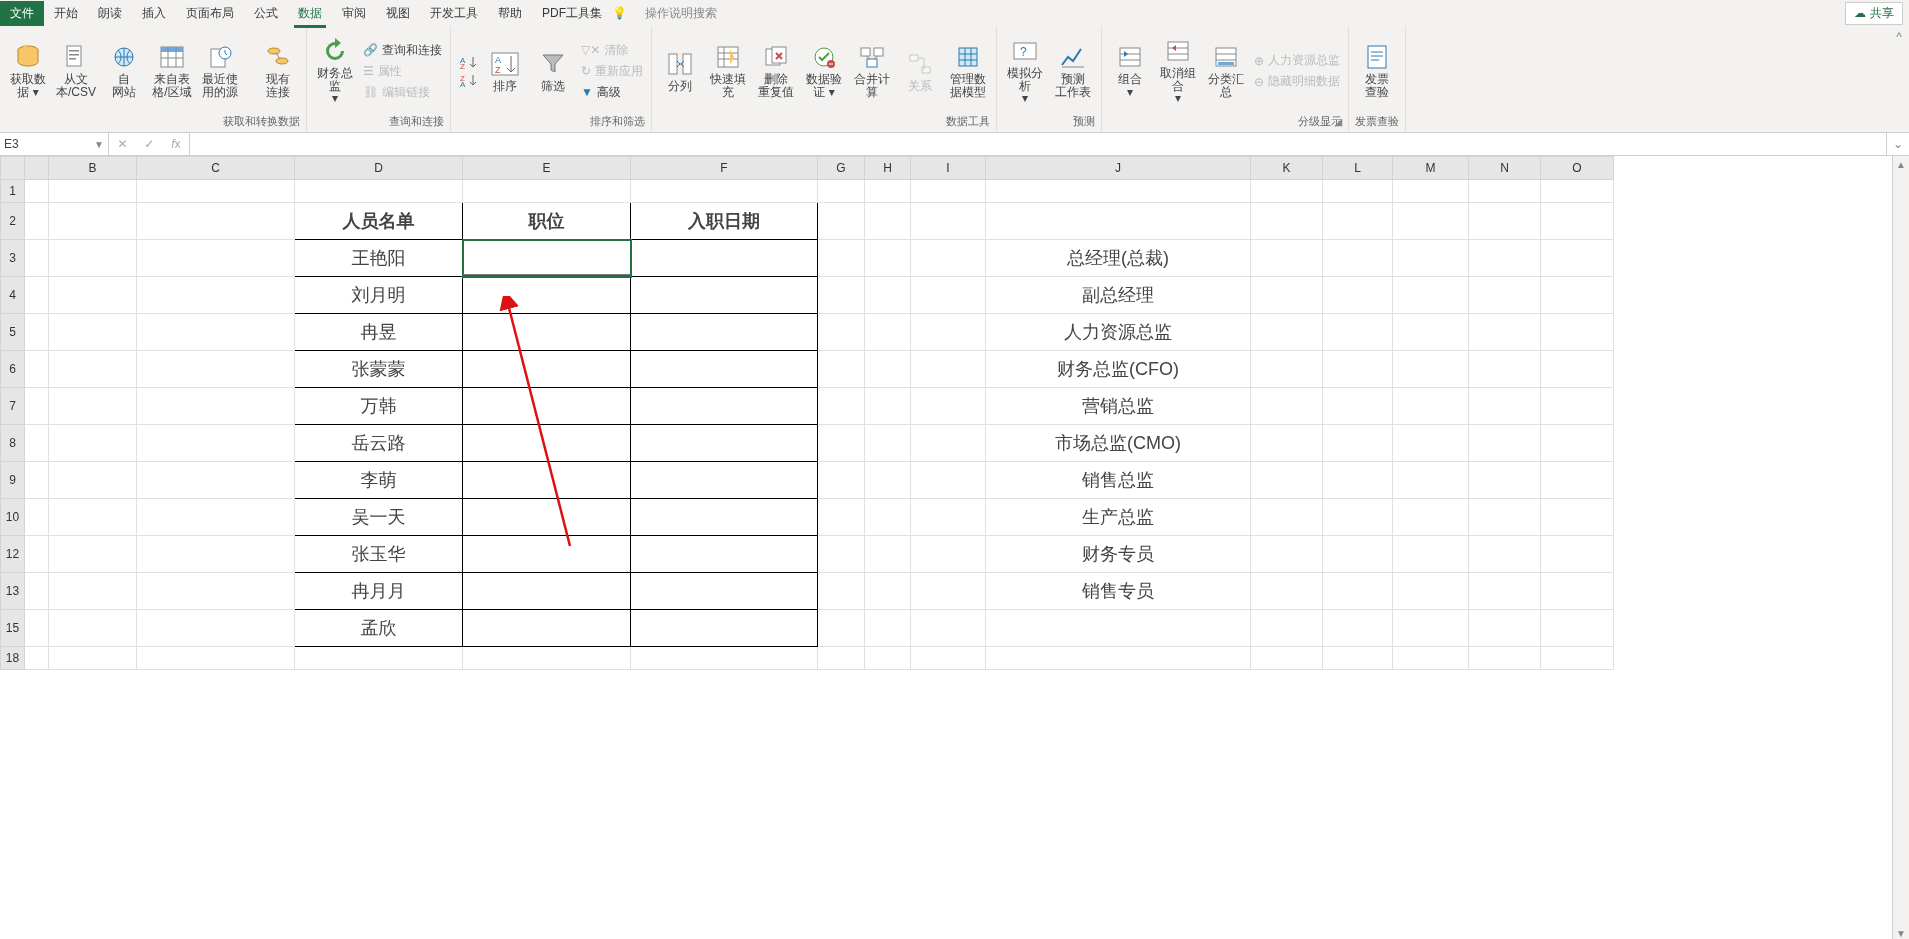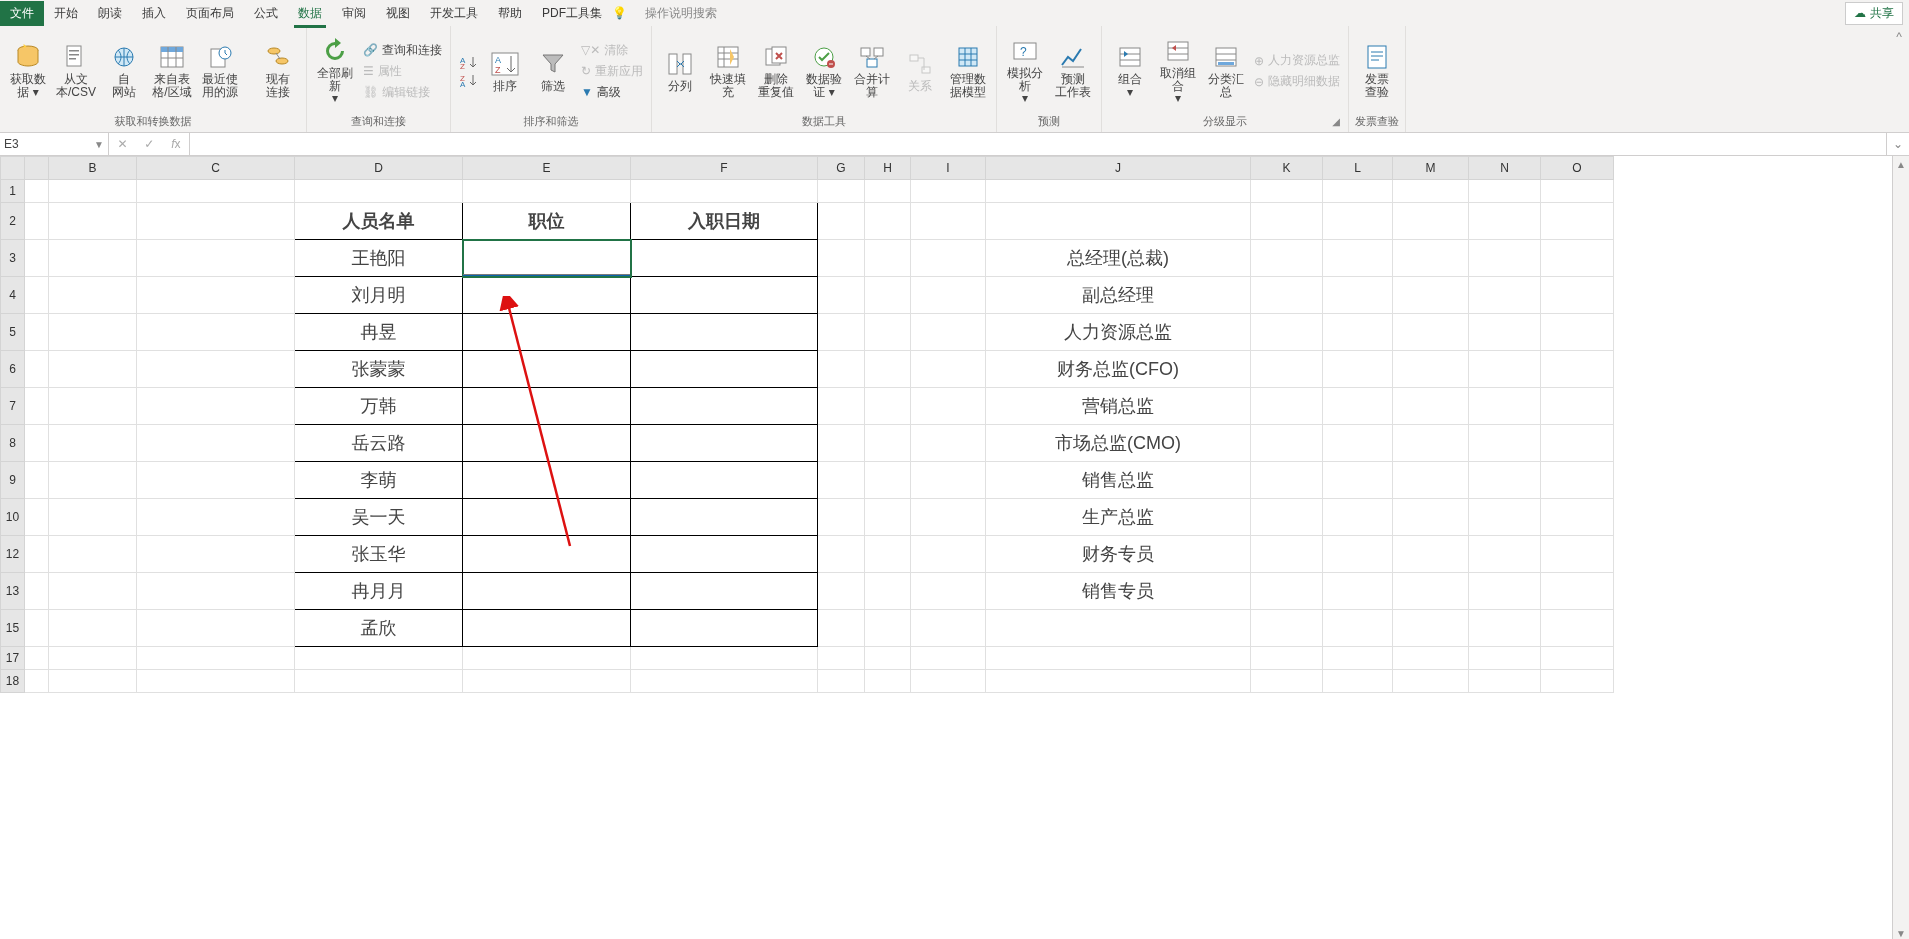--- a/index.html
+++ b/index.html
@@ -13,21 +13,21 @@
   .menu-active::after{content:"";position:absolute;left:6px;right:6px;bottom:-2px;height:3px;background:#217346;}
   .bulb{margin-left:14px;color:#888;}
   .bulb-box{display:flex;align-items:center;gap:4px;}
   .share-btn{margin-left:auto;margin-right:6px;background:#fff;border:1px solid #ccc;
     padding:2px 8px;color:#217346;display:flex;align-items:center;gap:4px;}
   
   .ribbon{height:106px;background:#f3f2f1;border-bottom:1px solid #d0cece;display:flex;}
   .ribbon-group{border-right:1px solid #e1dfdd;display:flex;flex-direction:column;
     padding:2px 6px 0;align-items:stretch;}
   .rg-body{flex:1;display:flex;align-items:center;gap:4px;}
-  .rg-label{height:18px;font-size:11px;color:#666;text-align:center;position:relative;}
+  .rg-label{height:18px;font-size:11px;color:#666;text-align:right;position:relative;}
   .dlaunch{position:absolute;right:0;top:2px;width:12px;height:12px;color:#888;font-size:10px;}
   .big-btn{display:flex;flex-direction:column;align-items:center;justify-content:center;
     width:44px;gap:2px;line-height:1.05;text-align:center;}
   .big-btn .ic{width:28px;height:28px;display:flex;align-items:center;justify-content:center;}
   .small-row{font-size:12px;color:#444;display:flex;align-items:center;gap:4px;padding:1px 2px;}
   .disabled{color:#bbb;}
   svg{display:block;}
   .stack{display:flex;flex-direction:column;gap:2px;}
   
   .fx-row{height:22px;border-bottom:1px solid #d0cece;display:flex;align-items:stretch;}
@@ -177,21 +177,21 @@
   </div>
 
   <div class="ribbon-group">
     <div class="rg-body">
       <div class="big-btn">
         <span class="ic">
             <svg width="26" height="26">
               <path d="M13 4a9 9 0 1 0 9 9h-3a6 6 0 1 1-6-6v3l6-5-6-5z" fill="#4c9f46"></path>
             </svg>
           </span>
-        <span style="white-space:pre-line">全部刷新
+        <span style="white-space:pre-line">财务总监
 ▾</span>
       </div>
       <div class="stack">
         <div class="small-row">
             <span>🔗</span>
             <span>查询和连接</span>
           </div>
         <div class="small-row disabled">
             <span>☰</span>
             <span>属性</span>
@@ -719,38 +719,20 @@
           <td class="cell" style="position:relative"></td>
           <td class="cell" style="position:relative"></td>
           <td class="cell" style="position:relative"></td>
           <td class="cell" style="position:relative"></td>
           <td class="cell" style="position:relative"></td>
           <td class="cell" style="position:relative"></td>
           <td class="cell" style="position:relative"></td>
           <td class="cell" style="position:relative"></td>
         </tr>
         <tr>
-          <td class="rowhead">17</td>
-          <td class="cell" style="position:relative"></td>
-          <td class="cell" style="position:relative"></td>
-          <td class="cell" style="position:relative"></td>
-          <td class="cell" style="position:relative"></td>
-          <td class="cell" style="position:relative"></td>
-          <td class="cell" style="position:relative"></td>
-          <td class="cell" style="position:relative"></td>
-          <td class="cell" style="position:relative"></td>
-          <td class="cell" style="position:relative"></td>
-          <td class="cell" style="position:relative"></td>
-          <td class="cell" style="position:relative"></td>
-          <td class="cell" style="position:relative"></td>
-          <td class="cell" style="position:relative"></td>
-          <td class="cell" style="position:relative"></td>
-          <td class="cell" style="position:relative"></td>
-        </tr>
-        <tr>
           <td class="rowhead">18</td>
           <td class="cell" style="position:relative"></td>
           <td class="cell" style="position:relative"></td>
           <td class="cell" style="position:relative"></td>
           <td class="cell" style="position:relative"></td>
           <td class="cell" style="position:relative"></td>
           <td class="cell" style="position:relative"></td>
           <td class="cell" style="position:relative"></td>
           <td class="cell" style="position:relative"></td>
           <td class="cell" style="position:relative"></td>

